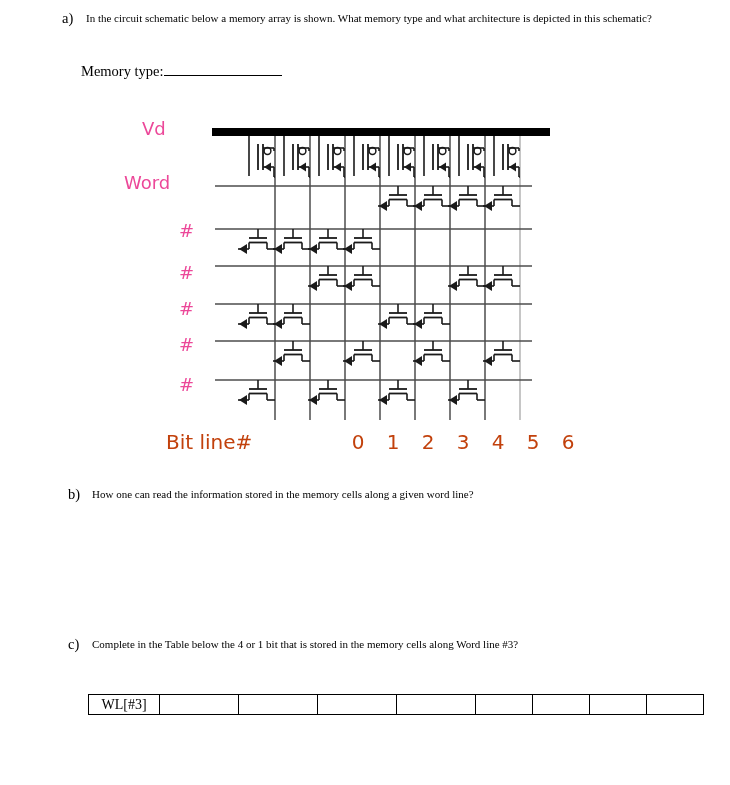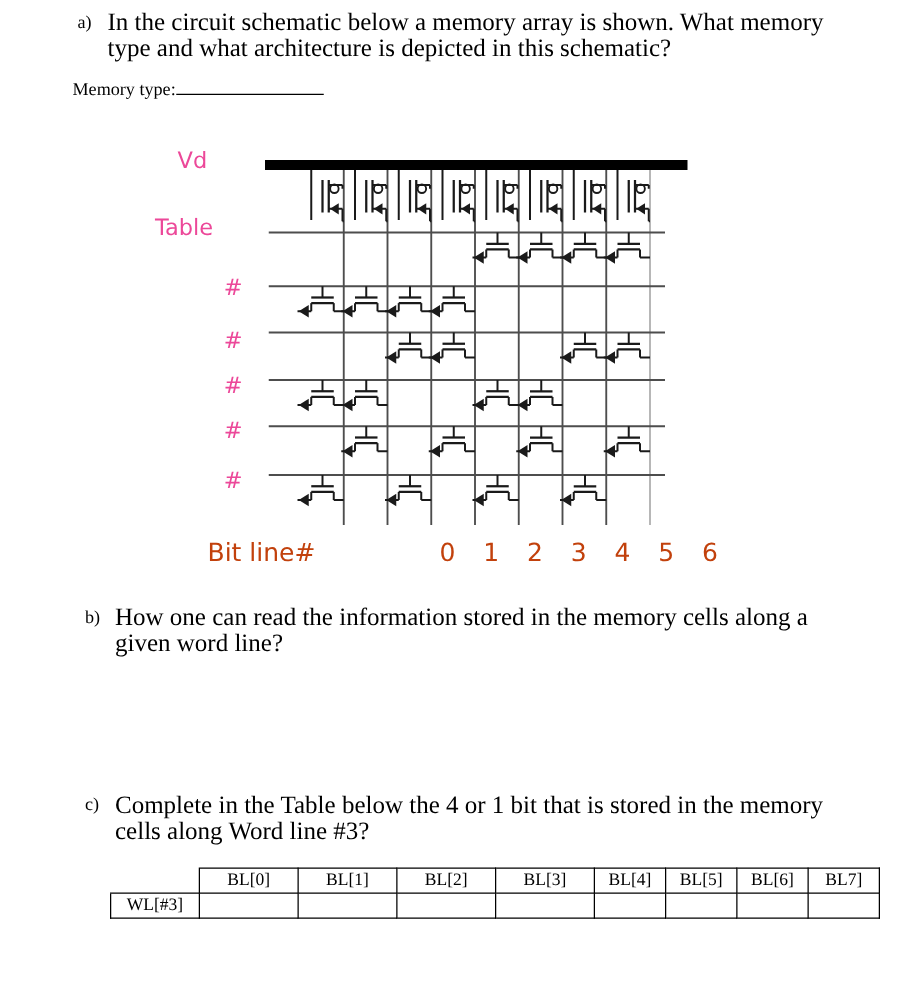--- a/index.html
+++ b/index.html
@@ -23,21 +23,21 @@
     display: flex;
     align-items: flex-start;
   }
   .q-marker {
     width: 24px;
     flex: 0 0 24px;
     font-size: 14.5px;
     line-height: 20px;
   }
   .q-body {
-    font-size: 20px;
+    font-size: 11px;
     line-height: 20.5px;
   }
 
   #question-a { left: 62px; top: 8px; width: 620px; }
   #question-a .q-body { width: 592px; }
   #question-b { left: 68px; top: 484px; width: 620px; }
   #question-c { left: 68px; top: 634px; width: 610px; }
   #question-c .q-body { width: 584px; }
 
   
@@ -45,20 +45,21 @@
     position: absolute;
     left: 58px;
     top: 62px;
     width: 640px;
     height: 22px;
     font-size: 14.5px;
   }
   #fill-row .fill-item {
     position: absolute;
     white-space: nowrap;
+    margin-left: 23px;
   }
   #memory-type-item { left: 0px; top: 0px; }
   #architecture-item { left: 336px; top: 0px; }
   .fill-blank {
     display: inline-block;
     border-bottom: 1.2px solid #000;
     vertical-align: baseline;
     height: 13px;
   }
   #memory-type-blank { width: 118px; }
@@ -158,21 +159,21 @@
 
 <div id="fill-row">
   <div class="fill-item" id="memory-type-item">
     <span>Memory type:</span><span class="fill-blank" id="memory-type-blank"></span>
   </div>
 </div>
 
 <div id="schematic">
 
   <div class="sch-label" id="label-vd">Vd</div>
-  <div class="sch-label" id="label-word">Table</div>
+  <div class="sch-label" id="label-word">Word</div>
   <div class="sch-label rowlabel hash-label" id="label-hash-1">#</div>
   <div class="sch-label rowlabel hash-label" id="label-hash-2">#</div>
   <div class="sch-label rowlabel hash-label" id="label-hash-3">#</div>
   <div class="sch-label rowlabel hash-label" id="label-hash-4">#</div>
   <div class="sch-label rowlabel hash-label" id="label-hash-5">#</div>
 
   <svg id="schematic-figure" width="450" height="320" viewBox="0 0 450 320">
     <g id="svg-circuit">
         <rect x="92" y="16" width="338" height="8" fill="#000000"></rect>
         <line x1="155" y1="24" x2="155" y2="308" stroke="#4d4d4d" stroke-width="1.5" stroke-linecap="butt"></line>
@@ -555,31 +556,20 @@
 
 <div class="q-block" id="question-c">
   <div class="q-marker">c)</div>
   <div class="q-body">Complete in the Table below the 4 or 1 bit that is stored in the memory cells along Word line #3?</div>
 </div>
 
 <div id="answer-table-wrap">
   <table id="answer-table">
     <tbody id="answer-table-body">
         <tr>
-          <td class="corner"></td>
-          <td class="col-wide">BL[0]</td>
-          <td class="col-wide">BL[1]</td>
-          <td class="col-wide">BL[2]</td>
-          <td class="col-wide">BL[3]</td>
-          <td class="col-narrow">BL[4]</td>
-          <td class="col-narrow">BL[5]</td>
-          <td class="col-narrow">BL[6]</td>
-          <td class="col-narrow">BL7]</td>
-        </tr>
-        <tr>
           <td class="rowhead">WL[#3]</td>
           <td class="col-wide"></td>
           <td class="col-wide"></td>
           <td class="col-wide"></td>
           <td class="col-wide"></td>
           <td class="col-narrow"></td>
           <td class="col-narrow"></td>
           <td class="col-narrow"></td>
           <td class="col-narrow"></td>
         </tr>

